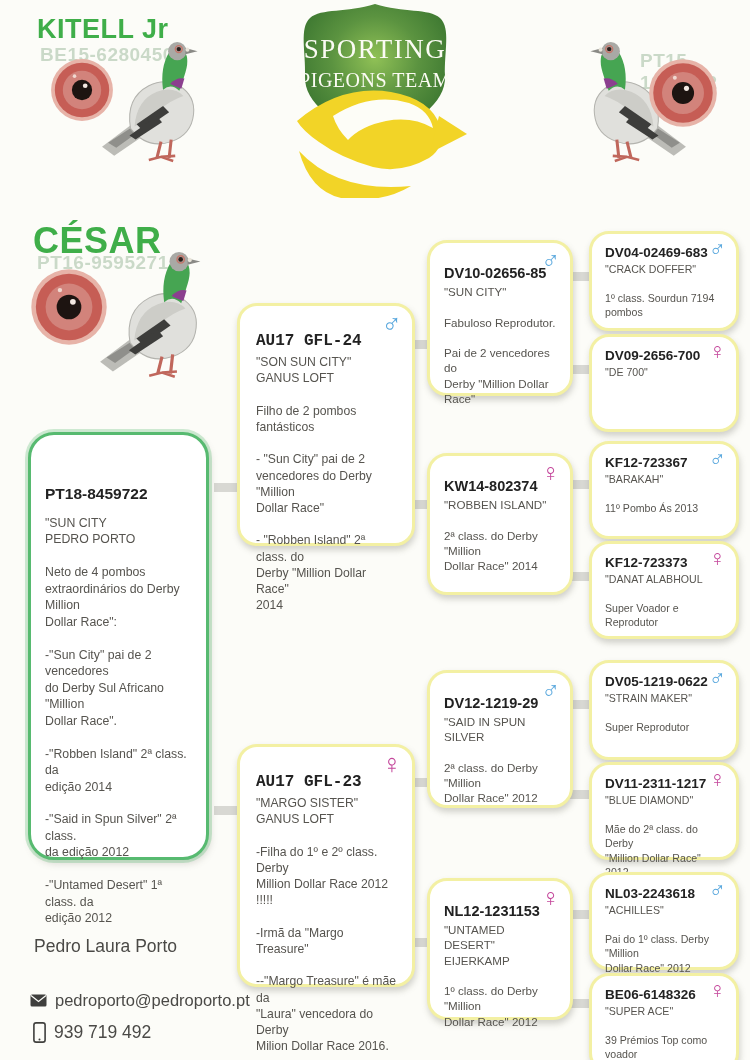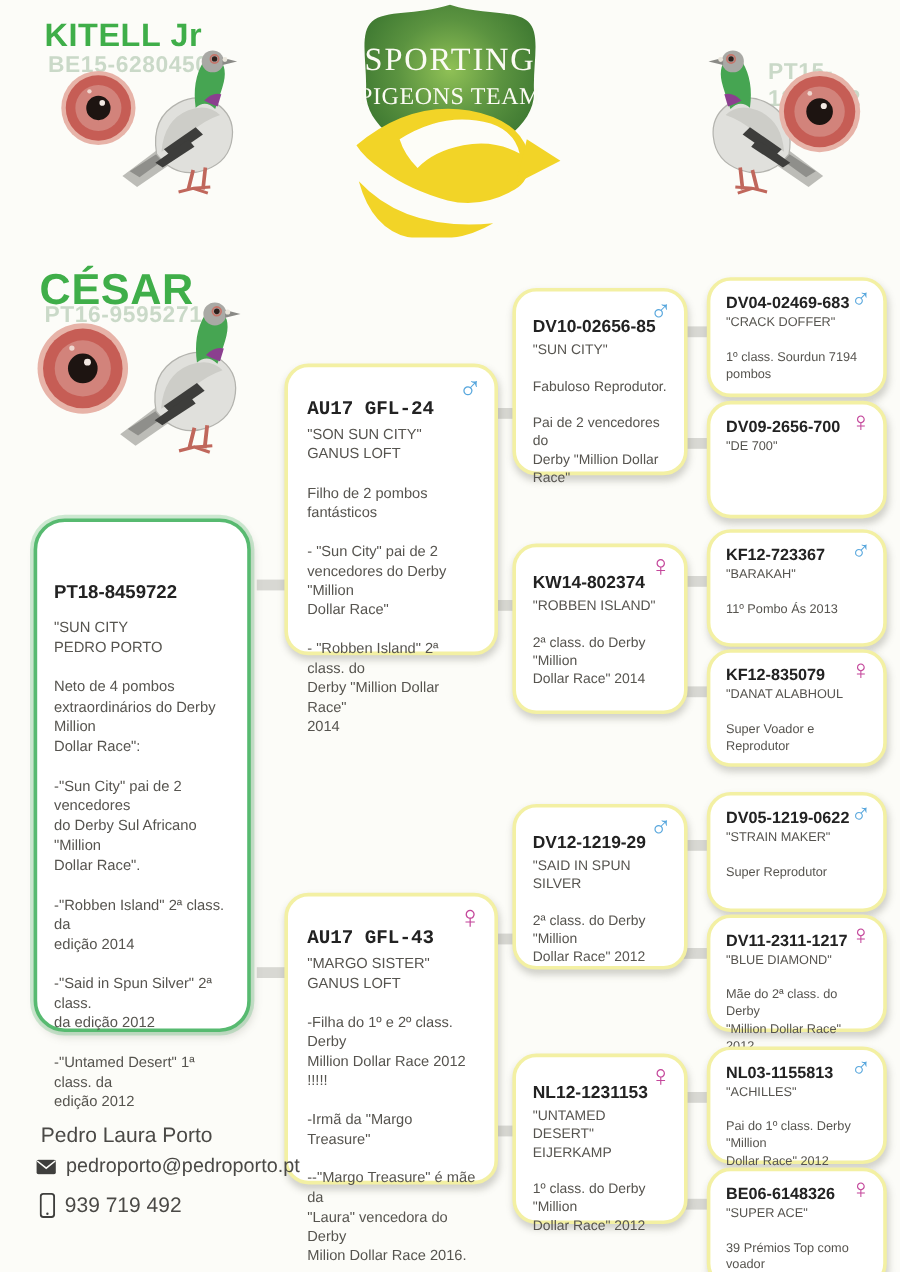--- a/index.html
+++ b/index.html
@@ -37,21 +37,21 @@
   .g3 .body{font-size:11.6px;line-height:1.32;margin-top:3px;}
   .g3 .sex{font-size:25px;top:4px;}
   .g4{padding:11px 10px 0 13px;}
   .g4 .ring{font-size:13.5px;}
   .g4 .body{font-size:10.6px;line-height:1.36;margin-top:2px;}
   .g4 .sex{font-size:23px;top:3px;}
   
   .conn{position:absolute;height:9px;background:#d8d8d3;}
   
   .contact-name{position:absolute;left:34px;top:936px;font-size:17.5px;color:#4a4946;}
-  .contact-row{position:absolute;display:flex;align-items:center;gap:8px;color:#4a4946;}
+  .contact-row{position:absolute;display:flex;align-items:center;gap:8px;color:#4a4946;margin-top:28px;}
   .contact-row .txt{font-size:16.5px;}
   
   .imgabs{position:absolute;}
   .flip{transform:scaleX(-1);}
 </style>
 </head>
 <body>
 
 <div class="canvas">
 
@@ -177,21 +177,21 @@
 - "Sun City" pai de 2
 vencedores do Derby "Million
 Dollar Race"
 
 - "Robben Island" 2ª class. do
 Derby "Million Dollar Race"
 2014</div>
   </div>
   <div class="pbox g2" style="left:237px;top:744px;width:178px;height:243px">
     <span class="sex" data-sex="female">♀</span>
-    <div class="ring">AU17 GFL-43</div>
+    <div class="ring">AU17 GFL-23</div>
     <div class="body">"MARGO SISTER"
 GANUS LOFT
 
 -Filha do 1º e 2º class. Derby
 Million Dollar Race 2012 !!!!!
 
 -Irmã da "Margo Treasure"
 
 --"Margo Treasure" é mãe da
 "Laura" vencedora do Derby
@@ -248,21 +248,21 @@
   </div>
   <div class="pbox g4" style="left:589px;top:441px;width:150px;height:98px">
     <span class="sex" data-sex="male">♂</span>
     <div class="ring">KF12-723367</div>
     <div class="body">"BARAKAH"
 
 11º Pombo Ás 2013</div>
   </div>
   <div class="pbox g4" style="left:589px;top:541px;width:150px;height:98px">
     <span class="sex" data-sex="female">♀</span>
-    <div class="ring">KF12-835079</div>
+    <div class="ring">KF12-723373</div>
     <div class="body">"DANAT ALABHOUL
 
 Super Voador e Reprodutor</div>
   </div>
   <div class="pbox g4" style="left:589px;top:660px;width:150px;height:100px">
     <span class="sex" data-sex="male">♂</span>
     <div class="ring">DV05-1219-0622</div>
     <div class="body">"STRAIN MAKER"
 
 Super Reprodutor</div>
@@ -270,21 +270,21 @@
   <div class="pbox g4" style="left:589px;top:762px;width:150px;height:98px">
     <span class="sex" data-sex="female">♀</span>
     <div class="ring">DV11-2311-1217</div>
     <div class="body">"BLUE DIAMOND"
 
 Mãe do 2ª class. do Derby
 "Million Dollar Race" 2012</div>
   </div>
   <div class="pbox g4" style="left:589px;top:872px;width:150px;height:98px">
     <span class="sex" data-sex="male">♂</span>
-    <div class="ring">NL03-1155813</div>
+    <div class="ring">NL03-2243618</div>
     <div class="body">"ACHILLES"
 
 Pai do 1º class. Derby "Million
 Dollar Race" 2012</div>
   </div>
   <div class="pbox g4" style="left:589px;top:973px;width:150px;height:100px">
     <span class="sex" data-sex="female">♀</span>
     <div class="ring">BE06-6148326</div>
     <div class="body">"SUPER ACE"
 

